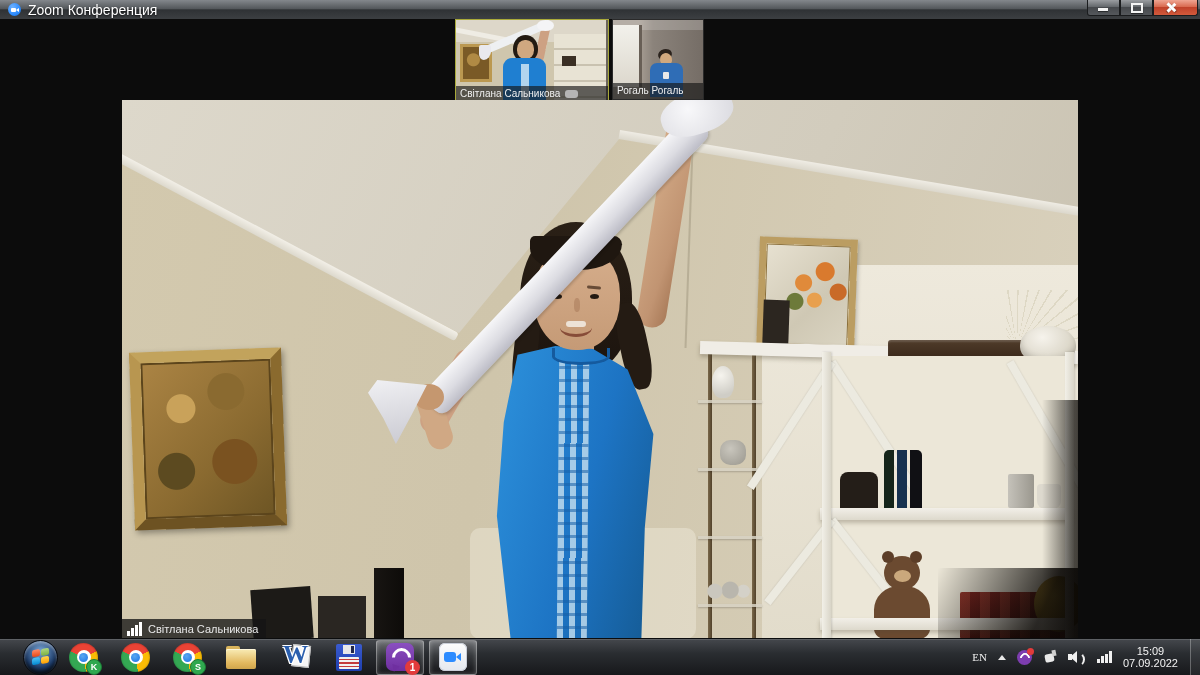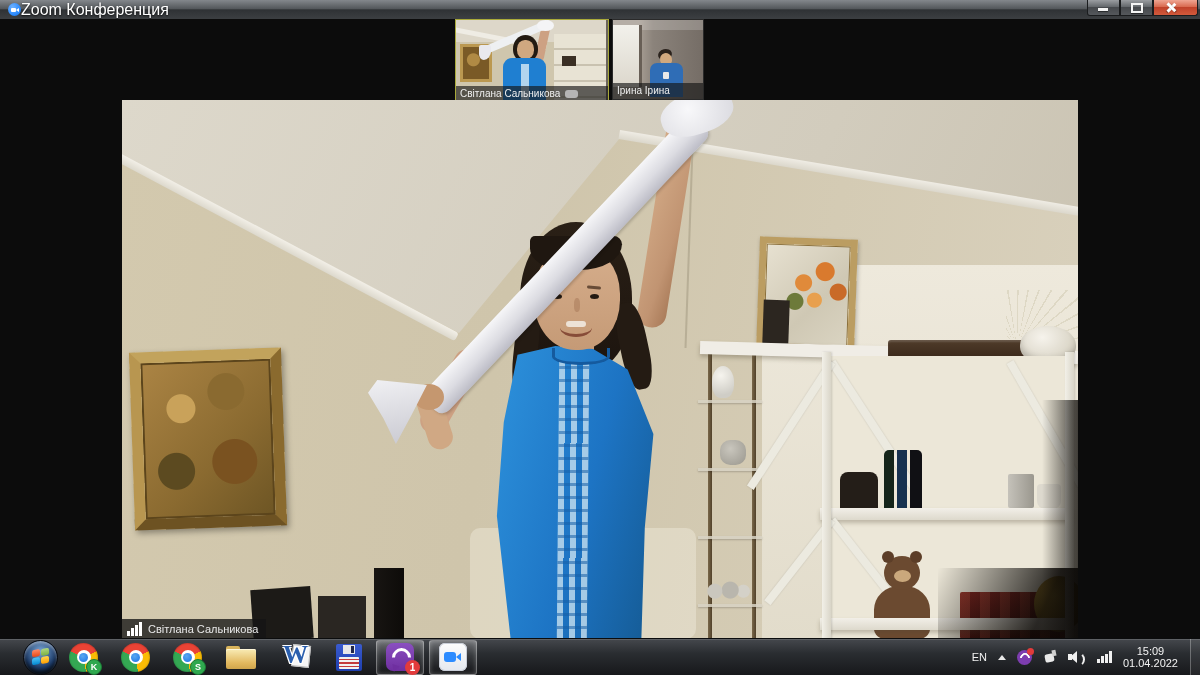--- a/index.html
+++ b/index.html
@@ -7,21 +7,21 @@
     background:#0b0b0b;font-family:"Liberation Sans",sans-serif;-webkit-font-smoothing:antialiased;}
 
   
   .titlebar{position:absolute;top:0;left:0;right:0;height:19px;
     background:linear-gradient(#83878c,#54585c 45%,#2f3235 52%,#3b3e41 95%);
     border-bottom:1px solid #101214;display:flex;align-items:center;}
   .app-icon{width:13px;height:13px;margin-left:8px;border-radius:50%;
     background:radial-gradient(circle at 35% 30%,#6db1ff,#2d8cff 60%,#1a6fd4);position:relative;flex:0 0 auto;}
   .app-icon::before{content:"";position:absolute;left:3px;top:4.5px;width:5px;height:4px;background:#fff;border-radius:1px;}
   .app-icon::after{content:"";position:absolute;left:8px;top:4.5px;border-top:2px solid transparent;border-bottom:2px solid transparent;border-right:3px solid #fff;}
-  .title-text{color:#fff;font-size:16px;text-shadow:0 1px 2px rgba(0,0,0,.8);}
+  .title-text{color:#fff;font-size:14px;margin-left:7px;text-shadow:0 1px 2px rgba(0,0,0,.8);}
   .winbtns{position:absolute;top:0;right:2px;display:flex;}
   .winbtn{width:31px;height:15px;border:1px solid #1a1c1e;border-top:none;position:relative;
     background:linear-gradient(#9a9da1,#64686c 45%,#46494d 50%,#55585c);}
   .winbtn.min{border-radius:0 0 0 3px;}
   .winbtn.close{width:43px;border-radius:0 0 3px 0;background:linear-gradient(#f0a草0,#e Rebecca);
     background:linear-gradient(#efa592,#d96a50 45%,#c0422a 50%,#d25a3c);}
   .winbtn.min::after{content:"";position:absolute;left:10px;top:8px;width:10px;height:3px;background:#f4f4f4;box-shadow:0 1px 1px rgba(0,0,0,.5);}
   .winbtn.max::after{content:"";position:absolute;left:10px;top:3px;width:8px;height:6px;border:2px solid #f4f4f4;box-shadow:0 1px 1px rgba(0,0,0,.5);}
   .winbtn.close::before,.winbtn.close::after{content:"";position:absolute;left:16px;top:2px;width:2.5px;height:11px;background:#fff;box-shadow:0 1px 1px rgba(0,0,0,.4);}
   .winbtn.close::before{transform:rotate(45deg);}
@@ -240,21 +240,21 @@
     border-color:#fff transparent transparent #fff;border-radius:50%;transform:rotate(45deg);}
   .viber::after{content:"";position:absolute;left:5px;bottom:-1px;border-left:4px solid transparent;border-right:4px solid transparent;border-top:7px solid #6f2fa0;transform:rotate(18deg);}
   .vbadge{position:absolute;right:-6px;bottom:-4px;width:15px;height:15px;border-radius:50%;background:#e23b3b;
     color:#fff;font-size:10px;line-height:15px;text-align:center;font-weight:bold;}
   .zoomapp{width:28px;height:28px;border-radius:6px;background:linear-gradient(#fdfdfd,#e4e8ee);position:relative;box-shadow:inset 0 0 0 1px #c9ced8;}
   .zoomapp::before{content:"";position:absolute;left:5px;top:9px;width:12px;height:10px;background:#2d8cff;border-radius:3px;}
   .zoomapp::after{content:"";position:absolute;left:17px;top:10px;border-top:4px solid transparent;border-bottom:4px solid transparent;border-right:5px solid #2d8cff;}
 
   
   .tray{position:absolute;right:12px;top:0;bottom:0;display:flex;align-items:center;gap:11px;}
-  .tray-lang{color:#f2f2f2;font-size:11px;}
+  .tray-lang{color:#f2f2f2;font-size:11px;font-family:Liberation Serif, serif;}
   .caret{width:0;height:0;border-left:4px solid transparent;border-right:4px solid transparent;border-bottom:5px solid #e8e8e8;}
   .tray-viber{width:15px;height:15px;border-radius:50%;background:#7d3daf;position:relative;}
   .tray-viber::before{content:"";position:absolute;left:3px;top:3px;width:6px;height:6px;border:2px solid #fff;border-color:#fff transparent transparent #fff;border-radius:50%;transform:rotate(45deg);}
   .tray-viber::after{content:"";position:absolute;right:-2px;top:-2px;width:7px;height:7px;border-radius:50%;background:#e23b3b;}
   .tray-eject{width:14px;height:14px;position:relative;}
   .tray-eject::before{content:"";position:absolute;left:2px;top:4px;width:9px;height:8px;background:#e9e9e9;border-radius:2px;transform:rotate(-12deg);}
   .tray-eject::after{content:"";position:absolute;left:9px;top:0px;width:4px;height:6px;background:#cfcfcf;transform:rotate(-12deg);}
   .spk{width:17px;height:13px;position:relative;}
   .spk::before{content:"";position:absolute;left:0;top:3.5px;width:4px;height:6px;background:#f0f0f0;}
   .spk::after{content:"";position:absolute;left:2px;top:0;border-top:6.5px solid transparent;border-bottom:6.5px solid transparent;border-right:7px solid #f0f0f0;}
@@ -303,21 +303,21 @@
 
     <div class="thumb thumb2">
       <div class="t2-wall"></div>
       <div class="t2-ceil"></div>
       <div class="t2-win"></div>
       <div class="t2-hair"></div>
       <div class="t2-face"></div>
       <div class="t2-torso"></div>
       <div class="t2-mark"></div>
       <div class="thumb-label">
-        <span>Ірина Ірина</span>
+        <span>Рогаль Рогаль</span>
       </div>
     </div>
 
     <div class="video">
       <div class="wall"></div>
       <div class="alcove"></div>
       <div class="moldA"></div>
       <div class="moldB"></div>
       <div class="corner-line"></div>
 
@@ -451,18 +451,18 @@
           <span class="wave"></span>
         </span>
       <span class="sig">
         <i style="height:4px"></i>
           <i style="height:7px"></i>
           <i style="height:9px"></i>
           <i style="height:12px"></i>
       </span>
       <span class="clock">
         <div>15:09</div>
-        <div>01.04.2022</div>
+        <div>07.09.2022</div>
       </span>
     </div>
     <div class="show-desktop"></div>
   </div>
 </div>
 
 </body></html>

